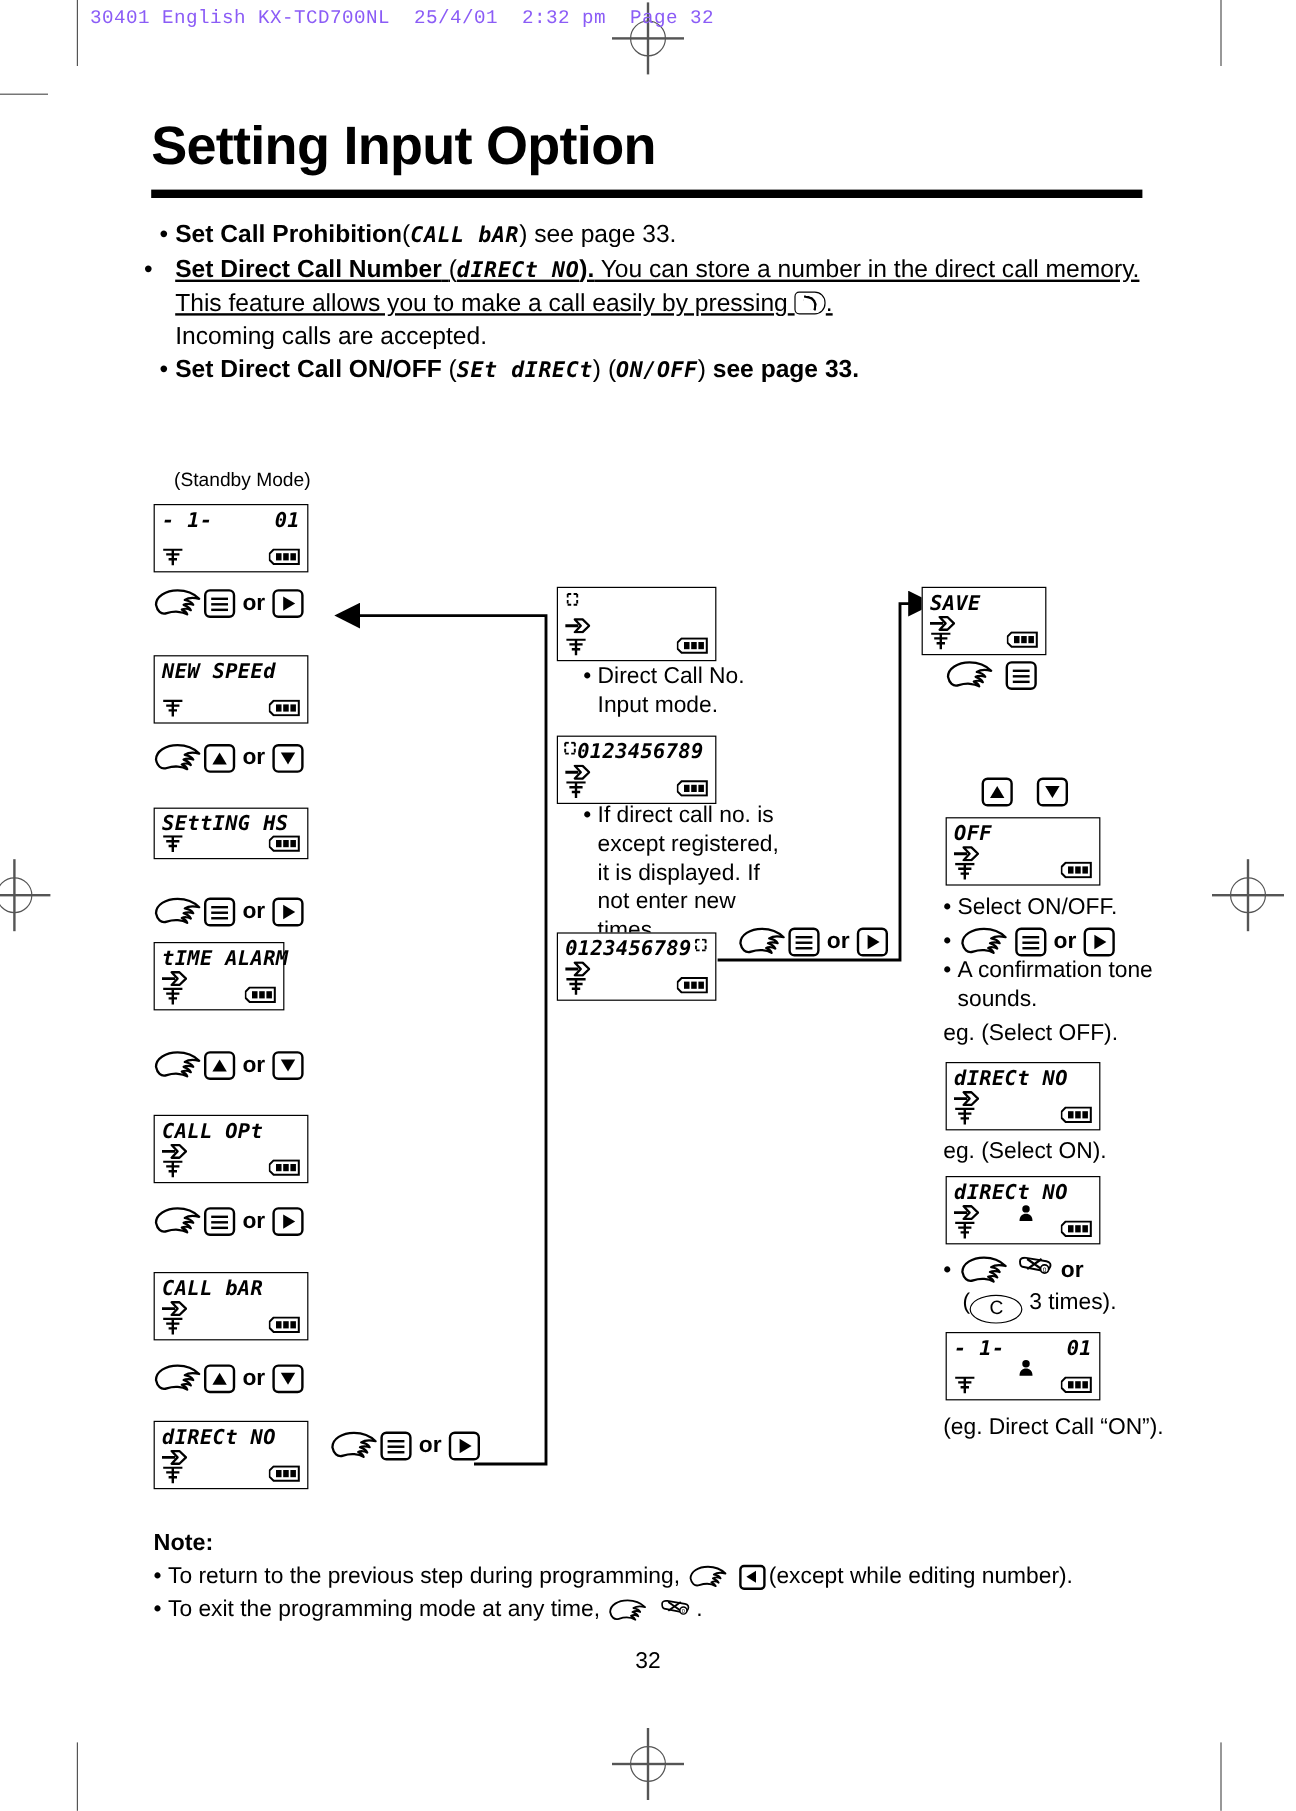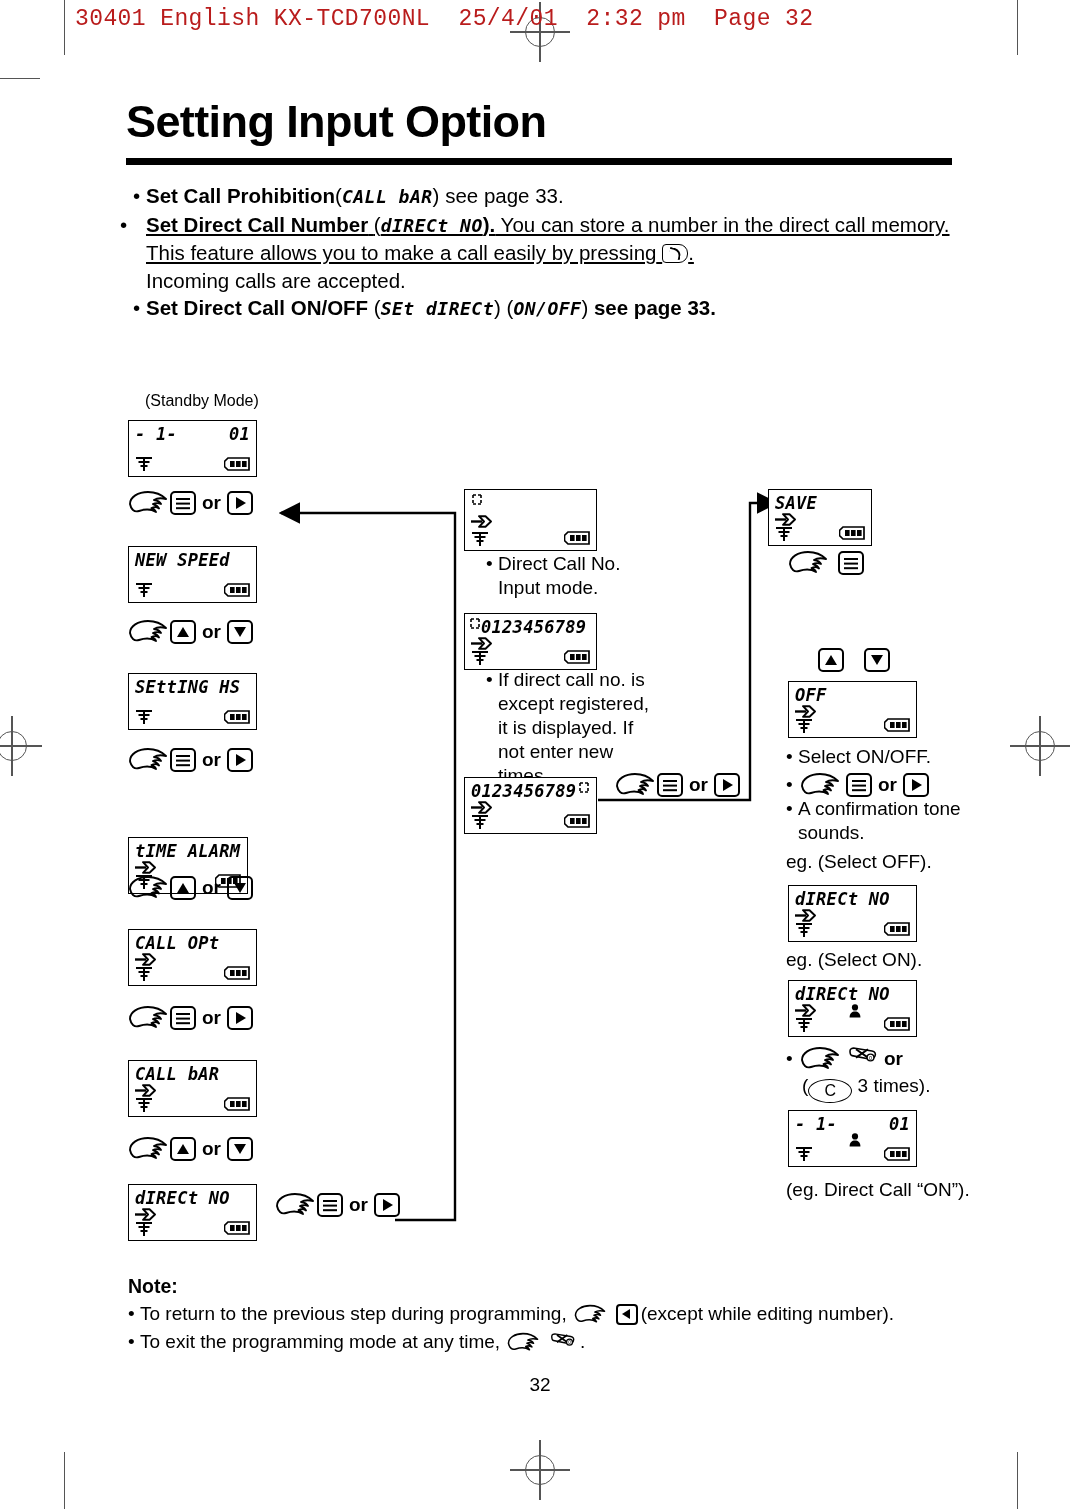--- a/index.html
+++ b/index.html
@@ -19,21 +19,21 @@
     position:absolute;border:1.3px solid #555;border-radius:50%;
     width:30px;height:30px;left:15px;top:15px;box-sizing:border-box;
   }
   .regmark .v{position:absolute;left:29.4px;top:0;width:1.3px;height:60px;background:#555;}
   .regmark .h{position:absolute;top:29.4px;left:0;height:1.3px;width:60px;background:#555;}
 
   
   .docheader{
     position:absolute;left:75px;top:6px;
     font-family:"Liberation Mono", monospace;
-    font-size:23px;letter-spacing:0.4px;white-space:pre;color:#b91c1c;
+    font-size:16px;letter-spacing:0.4px;white-space:pre;color:#8b5cf6;
   }
 
   
   .page{position:absolute;left:0;top:0;width:1080px;height:1509px;}
 
   
   .title{
     position:absolute;left:126px;top:96px;
     font-size:45px;font-weight:bold;letter-spacing:-0.6px;
     font-family:"Liberation Sans", sans-serif;
@@ -313,21 +313,21 @@
       </div>
     <div class="keybtn">
         <span class="tri tri-u"></span>
       </div>
     <span class="ortext">or</span>
     <div class="keybtn">
         <span class="tri tri-d"></span>
       </div>
   </div>
 
-  <div class="lcd" style="left:128px;top:673px;width:129px;height:57px;">
+  <div class="lcd" style="left:128px;top:673px;width:129px;height:43px;">
     <div class="l1">SEttING HS</div>
     <div class="ind-ant" style="bottom:4px;">
         <svg width="18" height="15">
           <use href="#sym-ant"></use>
         </svg>
       </div>
     <div class="ind-bat" style="bottom:5px;">
         <svg width="26" height="14">
           <use href="#sym-bat"></use>
         </svg>
@@ -340,21 +340,21 @@
           <use href="#sym-hand"></use>
         </svg>
       </div>
     <div class="keybtn menu"></div>
     <span class="ortext">or</span>
     <div class="keybtn">
         <span class="tri tri-r"></span>
       </div>
   </div>
 
-  <div class="lcd" style="left:128px;top:837px;width:120px;height:57px;">
+  <div class="lcd" style="left:128px;top:785px;width:109px;height:57px;">
     <div class="l1">tIME ALARM</div>
     <div class="ind-arrow" style="top:23px;">
         <svg width="21" height="13">
           <use href="#sym-indarrow"></use>
         </svg>
       </div>
     <div class="ind-ant" style="bottom:3px;">
         <svg width="18" height="15">
           <use href="#sym-ant"></use>
         </svg>

